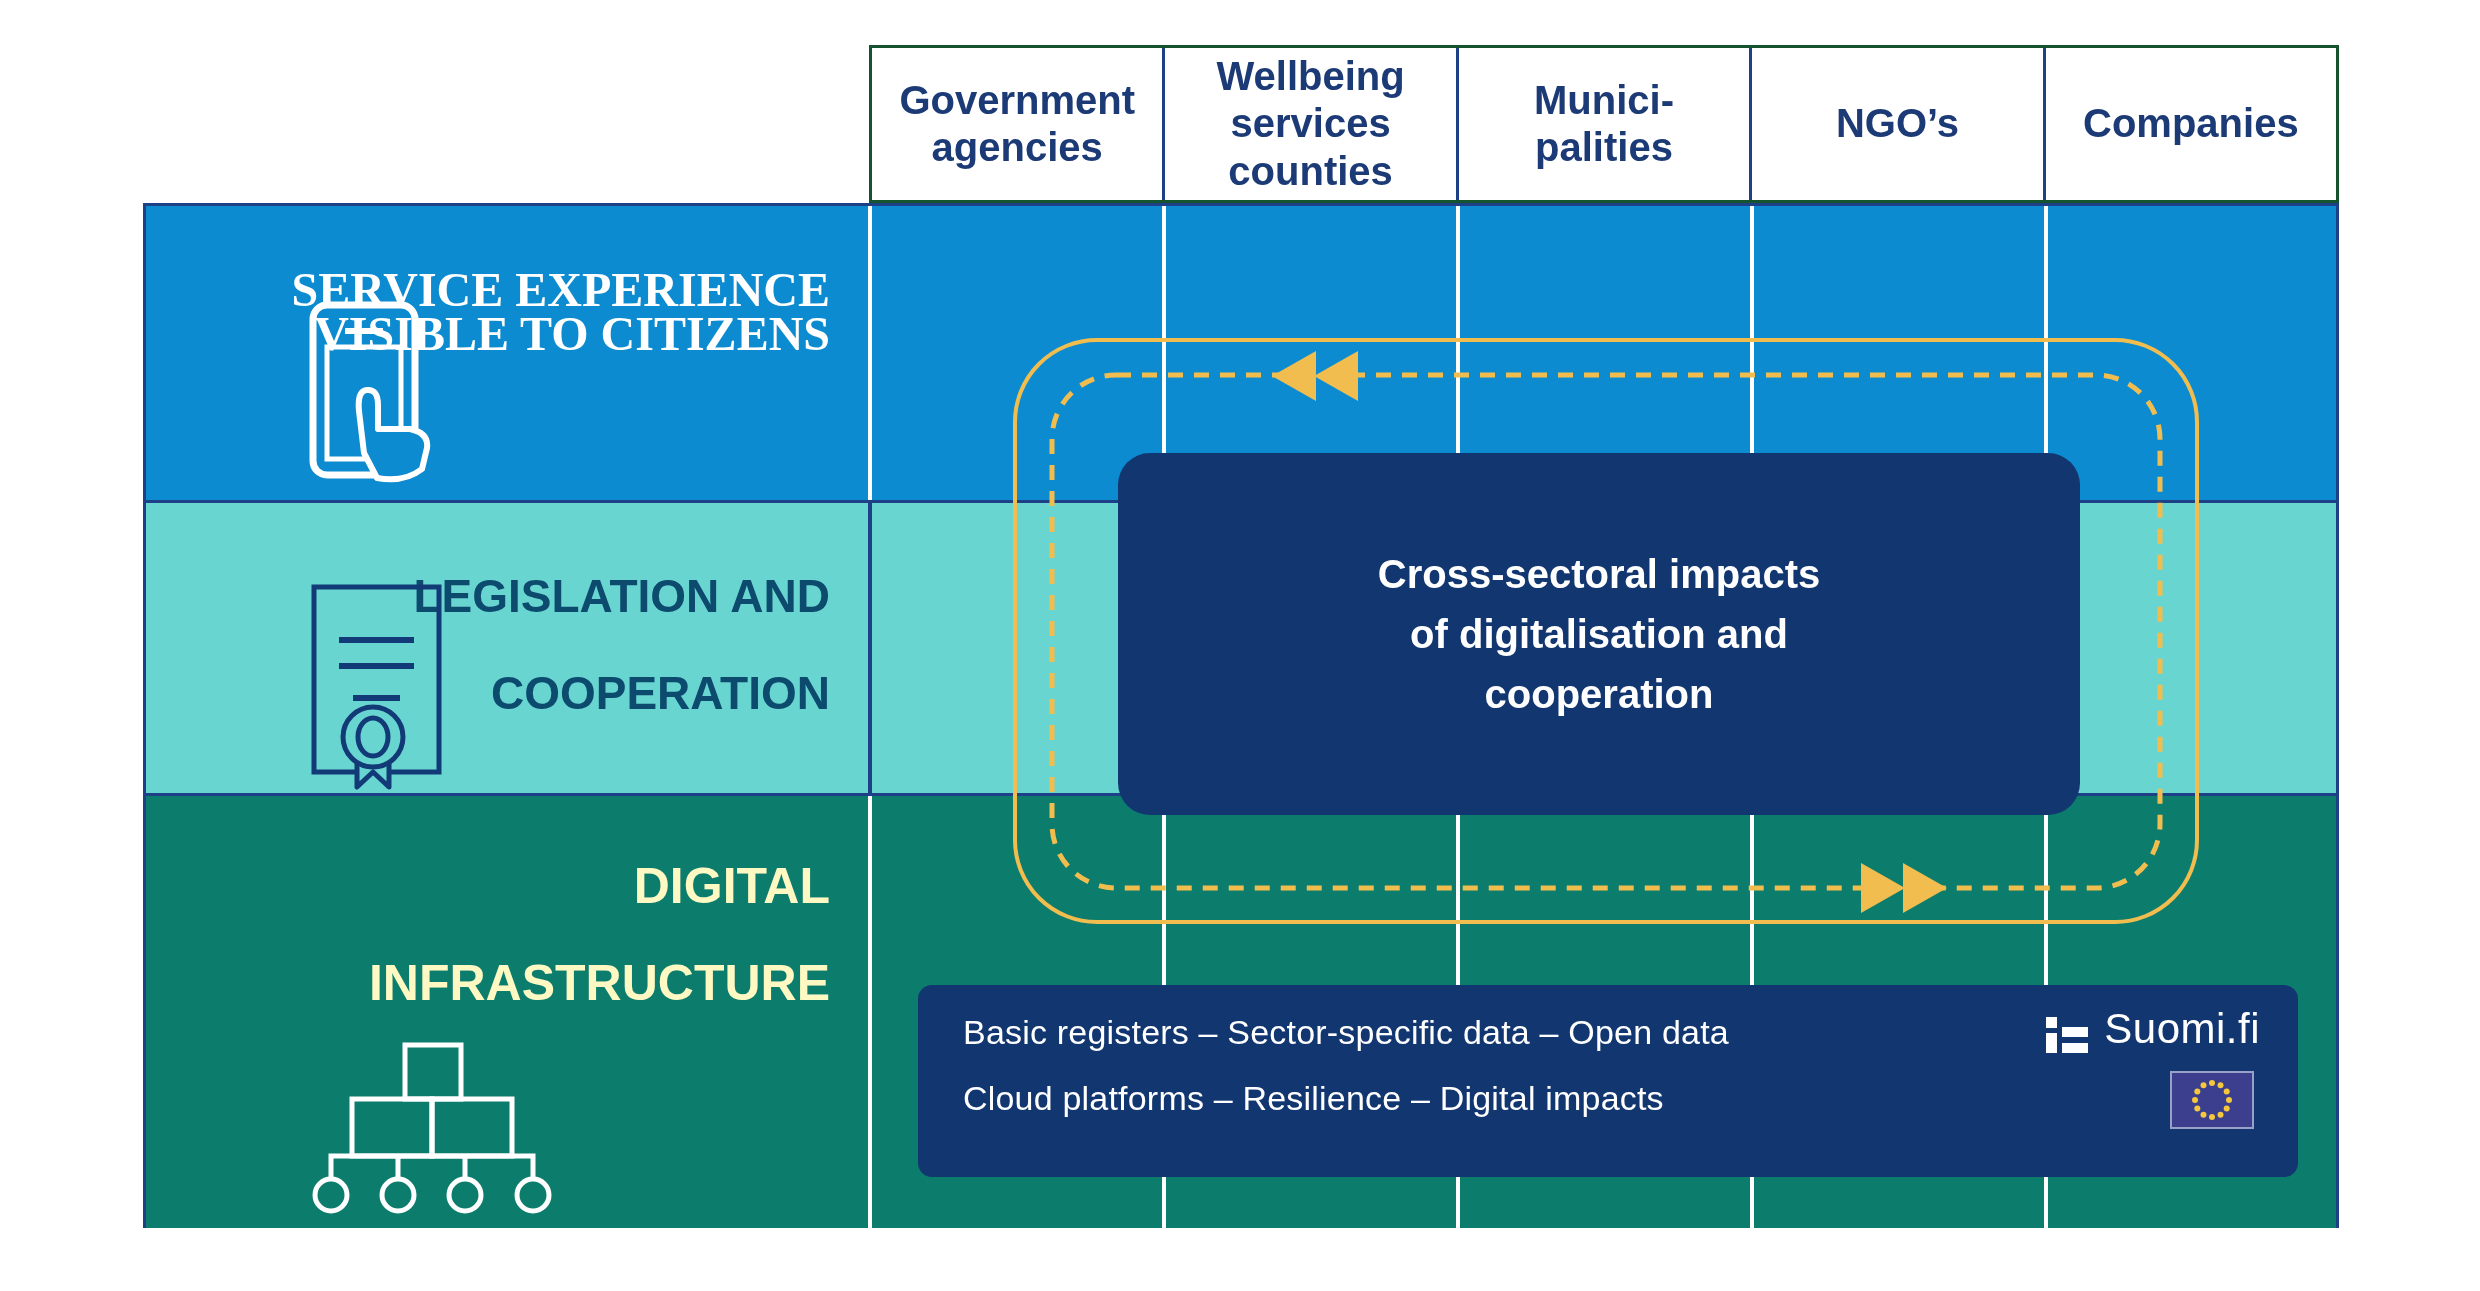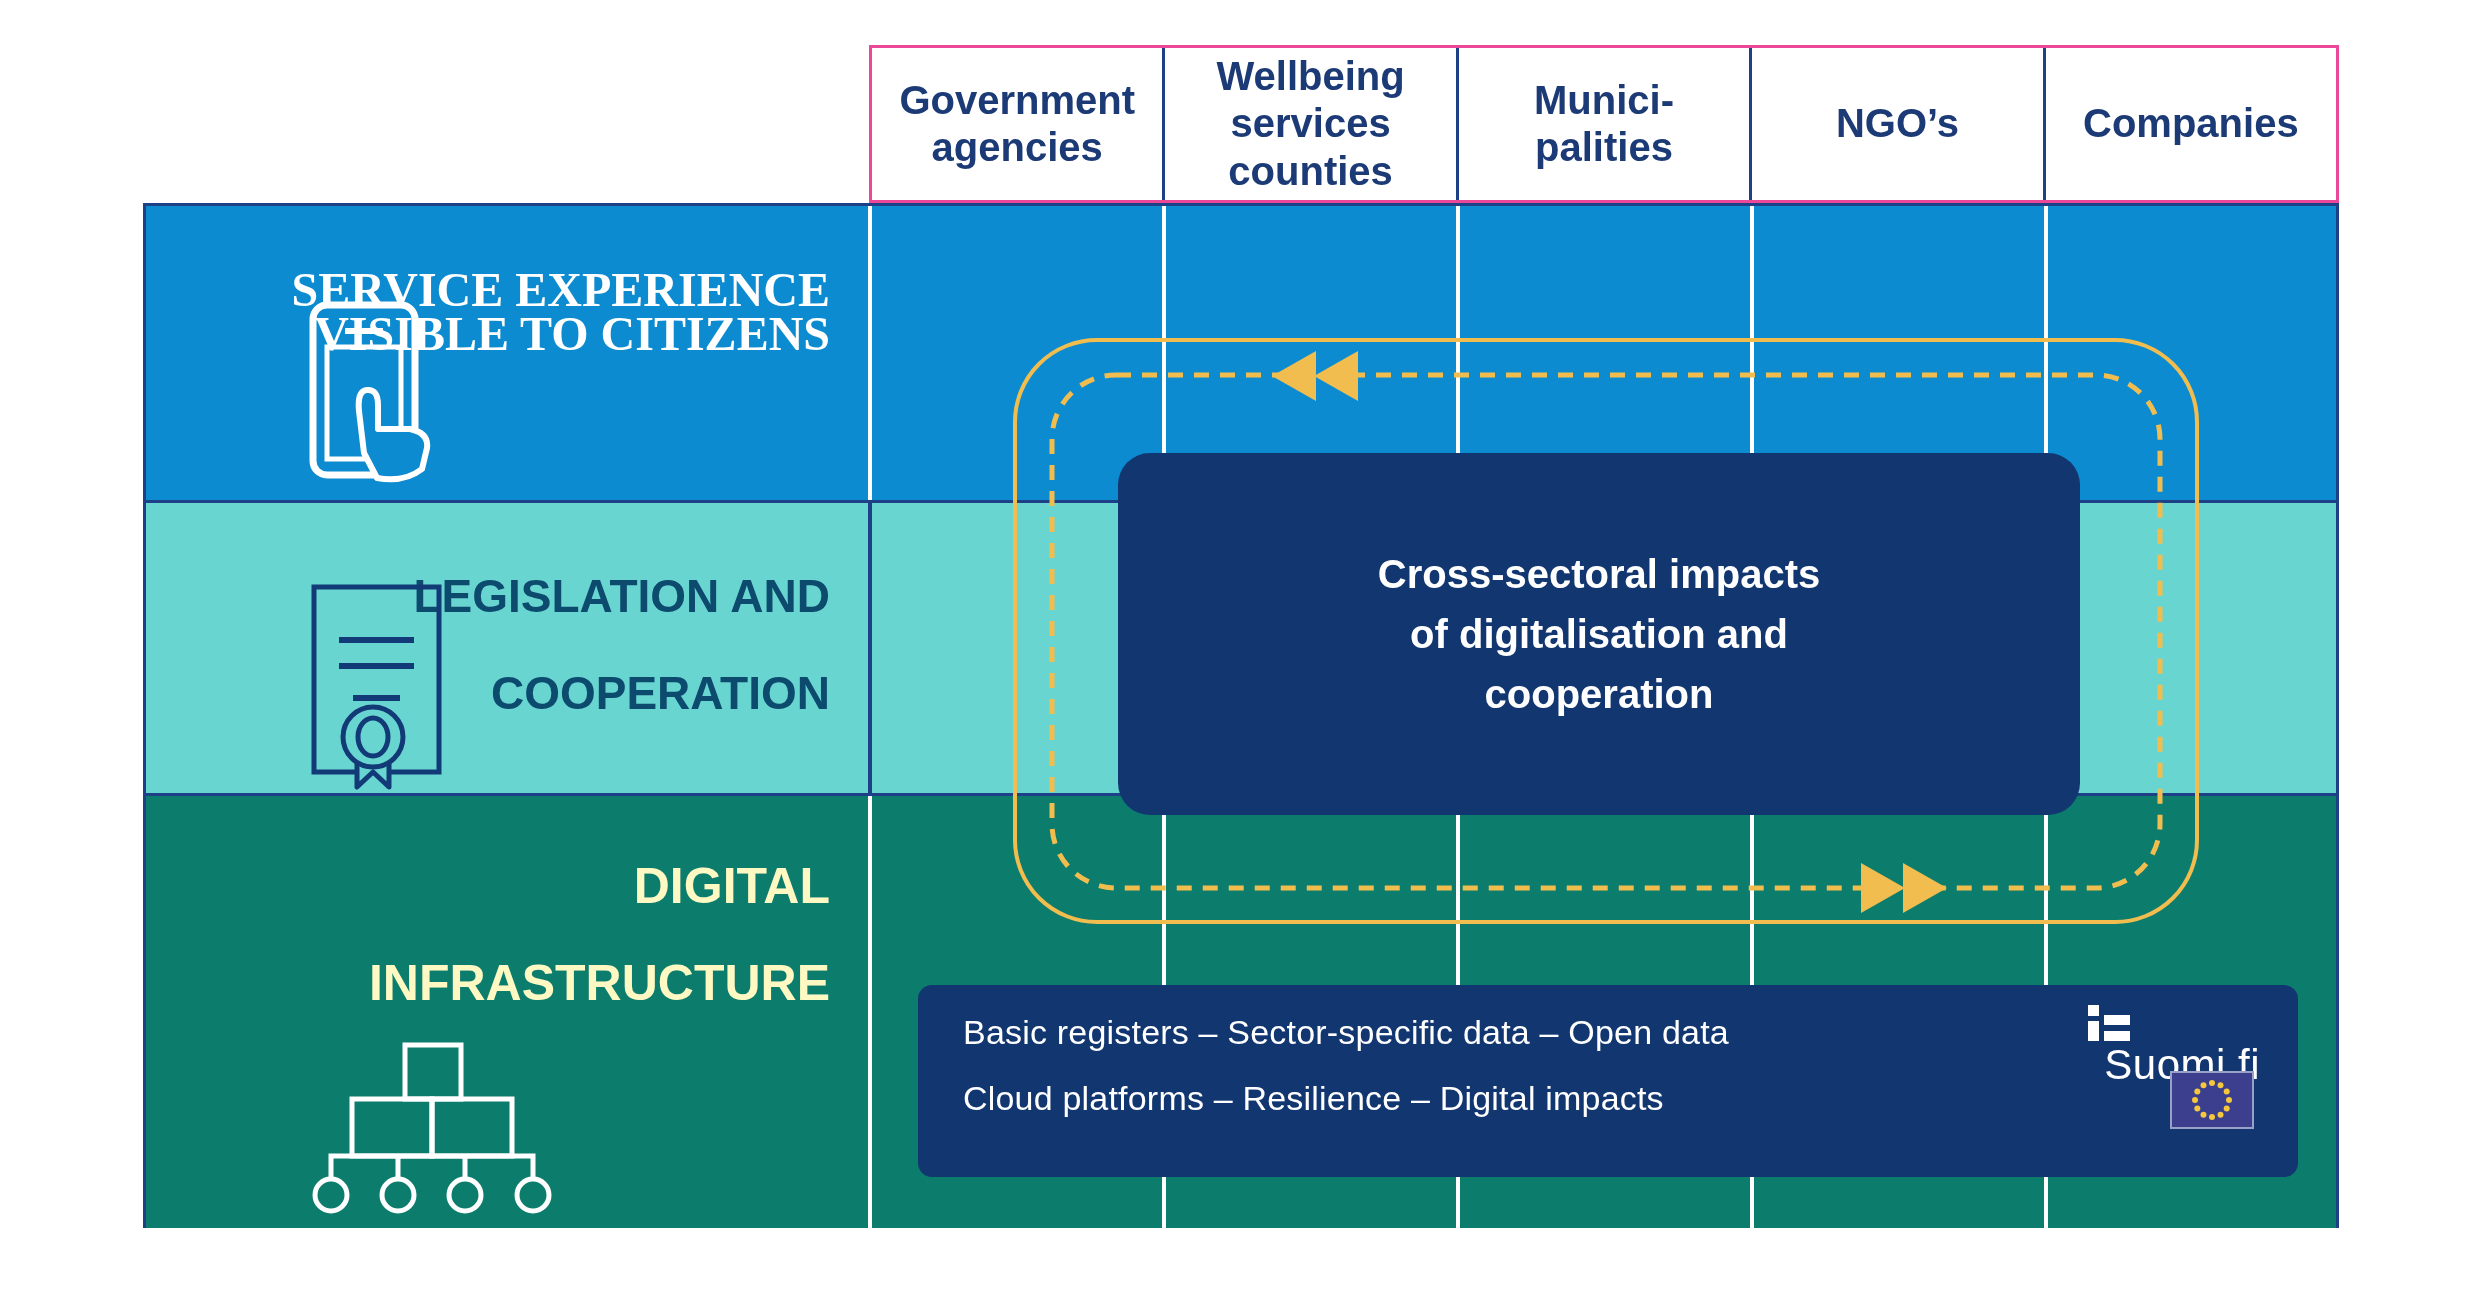--- a/index.html
+++ b/index.html
@@ -3,21 +3,21 @@
 <meta charset="utf-8">
 <style>
   html,body{margin:0;padding:0;background:#ffffff;}
   .canvas{
     position:relative;width:2480px;height:1291px;background:#ffffff;
     font-family:"Liberation Sans", sans-serif;overflow:hidden;
   }
   
   .header-row{
     position:absolute;left:869px;top:45px;width:1470px;height:158px;
-    display:flex;box-sizing:border-box;border:3px solid #ec4899;background:#ffffff;
+    display:flex;box-sizing:border-box;border:3px solid #14532d;background:#ffffff;
   }
   .hcell{
     flex:1;display:flex;align-items:center;justify-content:center;
     border-left:3px solid #1e4086;box-sizing:border-box;
   }
   .hcell:first-child{border-left:none;}
   .hcell span{
     white-space:pre-line;text-align:center;color:#1c3b76;
     font-size:40px;font-weight:bold;line-height:1.18;
   }
@@ -58,21 +58,21 @@
     position:absolute;left:918px;top:985px;width:1380px;height:192px;
     background:#123670;border-radius:14px;z-index:5;
   }
   .bottom-line{
     position:absolute;left:45px;color:#ffffff;font-size:34px;font-weight:normal;
     white-space:nowrap;letter-spacing:0.2px;
   }
   .bottom-line.l1{top:28px;}
   .bottom-line.l2{top:94px;}
   .suomi-logo{
-    position:absolute;right:38px;top:20px;display:flex;align-items:flex-start;flex-direction:column;
+    position:absolute;right:38px;top:20px;display:flex;align-items:flex-end;
   }
   .suomi-logo .logo-text{
     color:#ffffff;font-size:42px;font-weight:normal;margin-left:16px;letter-spacing:0.5px;
   }
   .eu-flag{position:absolute;right:44px;top:86px;line-height:0;}
 </style>
 </head>
 <body>
 
 <div class="canvas">

